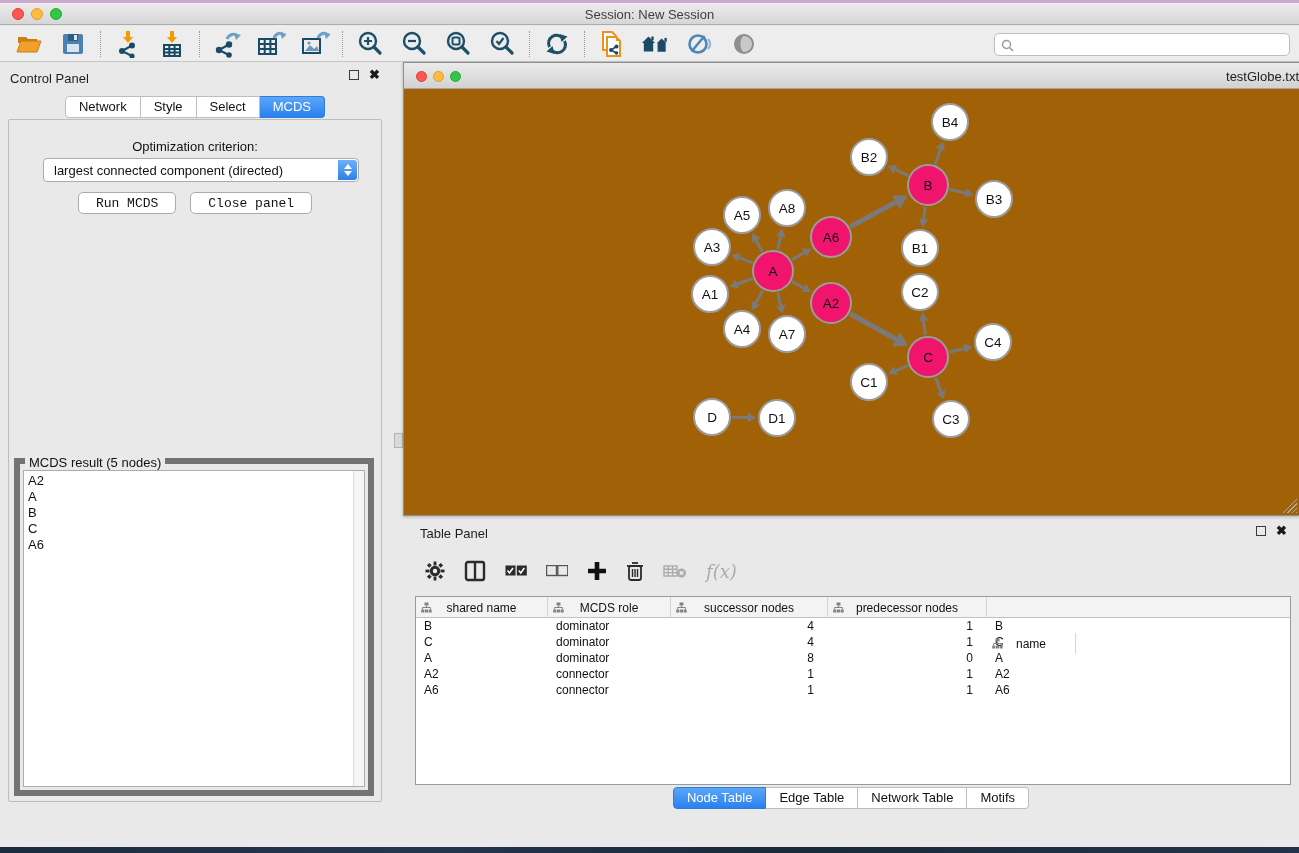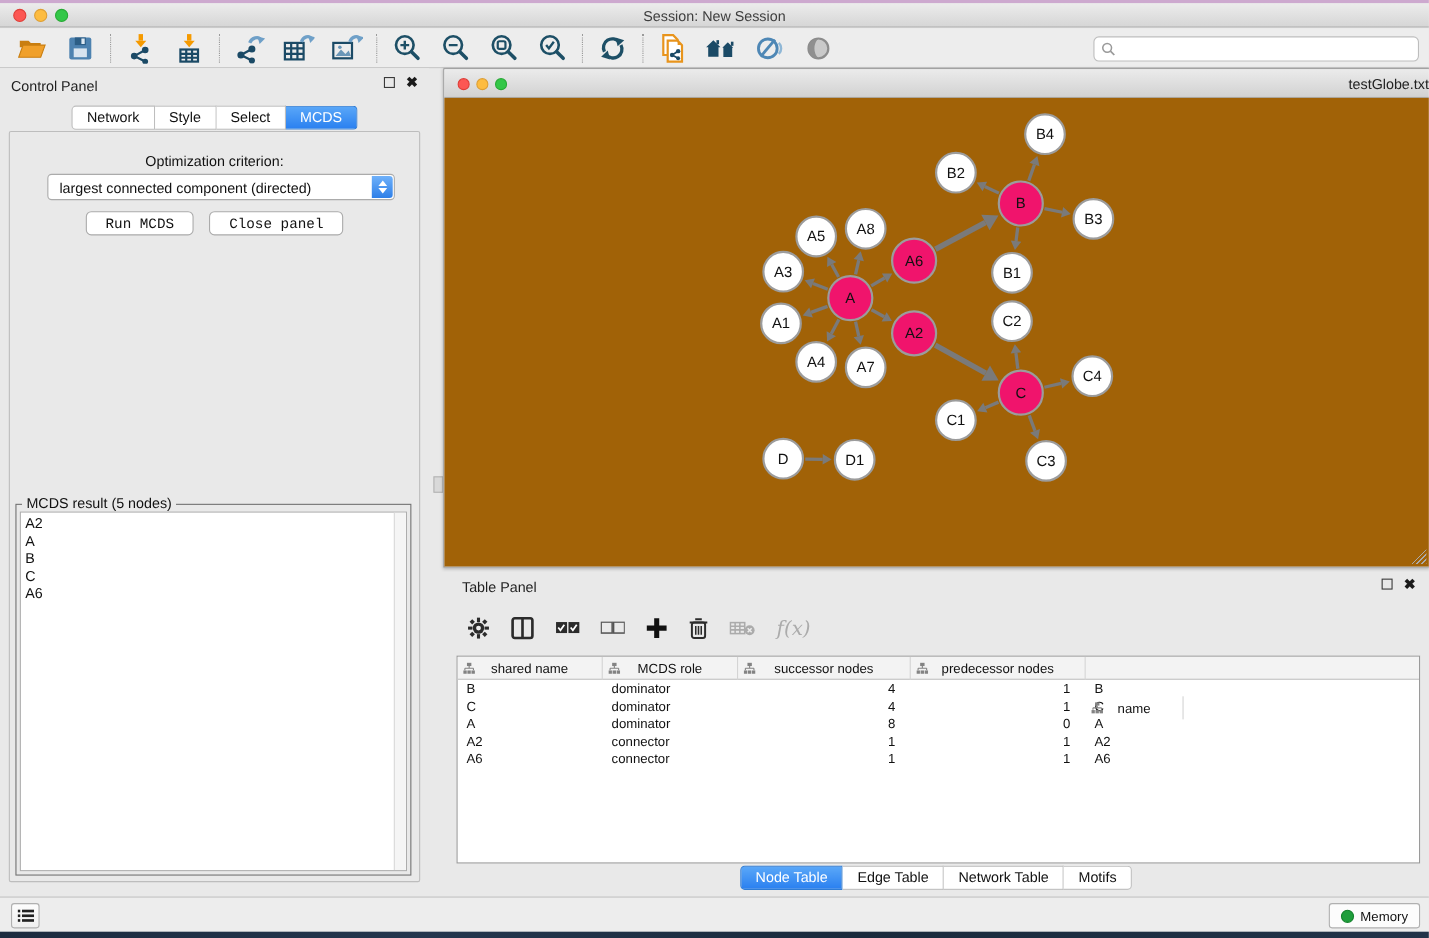--- a/index.html
+++ b/index.html
@@ -59,21 +59,21 @@
   .dd-stepper { position:absolute; right:1px; top:1px; bottom:1px; width:19px; border-radius:0 3px 3px 0;
     background:linear-gradient(#6FB1FA,#2E7FE8); display:flex; flex-direction:column;
     align-items:center; justify-content:center; gap:2px; }
   .dd-stepper .up { width:0; height:0; border-left:4px solid transparent; border-right:4px solid transparent; border-bottom:5px solid #FFF; }
   .dd-stepper .down { width:0; height:0; border-left:4px solid transparent; border-right:4px solid transparent; border-top:5px solid #FFF; }
   .cp-buttons { position:absolute; top:72px; width:100%; display:flex; justify-content:center; gap:14px; }
   .btn { background:#FFFFFF; border:1px solid #ABABAB; border-radius:5px; height:22px;
     padding:1px 17px; font-size:13px; color:#111; font-family:Liberation Mono, monospace; }
 
   .mcds-fieldset { position:absolute; left:5px; right:7px; top:338px; bottom:5px;
-    border:1px solid #737373; }
+    border:6px solid #737373; }
   .mcds-legend { position:absolute; top:-9px; left:5px; background:#E9E9E9; padding:0 4px;
     font-size:13px; color:#111; }
   .mcds-list { position:absolute; left:3px; right:3px; top:6px; bottom:3px; background:#FFFFFF;
     border:1px solid #ADADAD; overflow:hidden; }
   .mcds-scroll { position:absolute; right:0; top:0; bottom:0; width:11px; background:#F5F5F5; border-left:1px solid #DADADA; }
   .mcds-item { font-size:13px; color:#111; line-height:16px; padding-left:4px; }
   .mcds-items { position:absolute; inset:2px 12px 2px 0; }
 
   .v-grip { position:absolute; left:394px; top:433px; width:9px; height:15px;
     background:#D9D9D9; border:1px solid #B3B3B3; }
@@ -610,33 +610,15 @@
     <div class="tp-tabs">
       <div class="seg">
         <div class="tab active">Node Table</div>
         <div class="tab">Edge Table</div>
         <div class="tab">Network Table</div>
         <div class="tab">Motifs</div>
       </div>
     </div>
   </div>
 
-  <div class="statusbar">
-    <div class="status-left-btn">
-      <svg width="15" height="13" viewBox="0 0 15 13">
-        <g fill="#222">
-          <rect x="0" y="1" width="2.4" height="2.4"></rect>
-            <rect x="4" y="1" width="11" height="2.4"></rect>
-          <rect x="0" y="5.3" width="2.4" height="2.4"></rect>
-            <rect x="4" y="5.3" width="11" height="2.4"></rect>
-          <rect x="0" y="9.6" width="2.4" height="2.4"></rect>
-            <rect x="4" y="9.6" width="11" height="2.4"></rect>
-        </g>
-      </svg>
-    </div>
-    <div class="memory-btn">
-      <span class="mem-dot"></span>
-      <span>Memory</span>
-    </div>
-  </div>
 
   <div class="desktop-bottom"></div>
 </div>
 
 </body></html>

